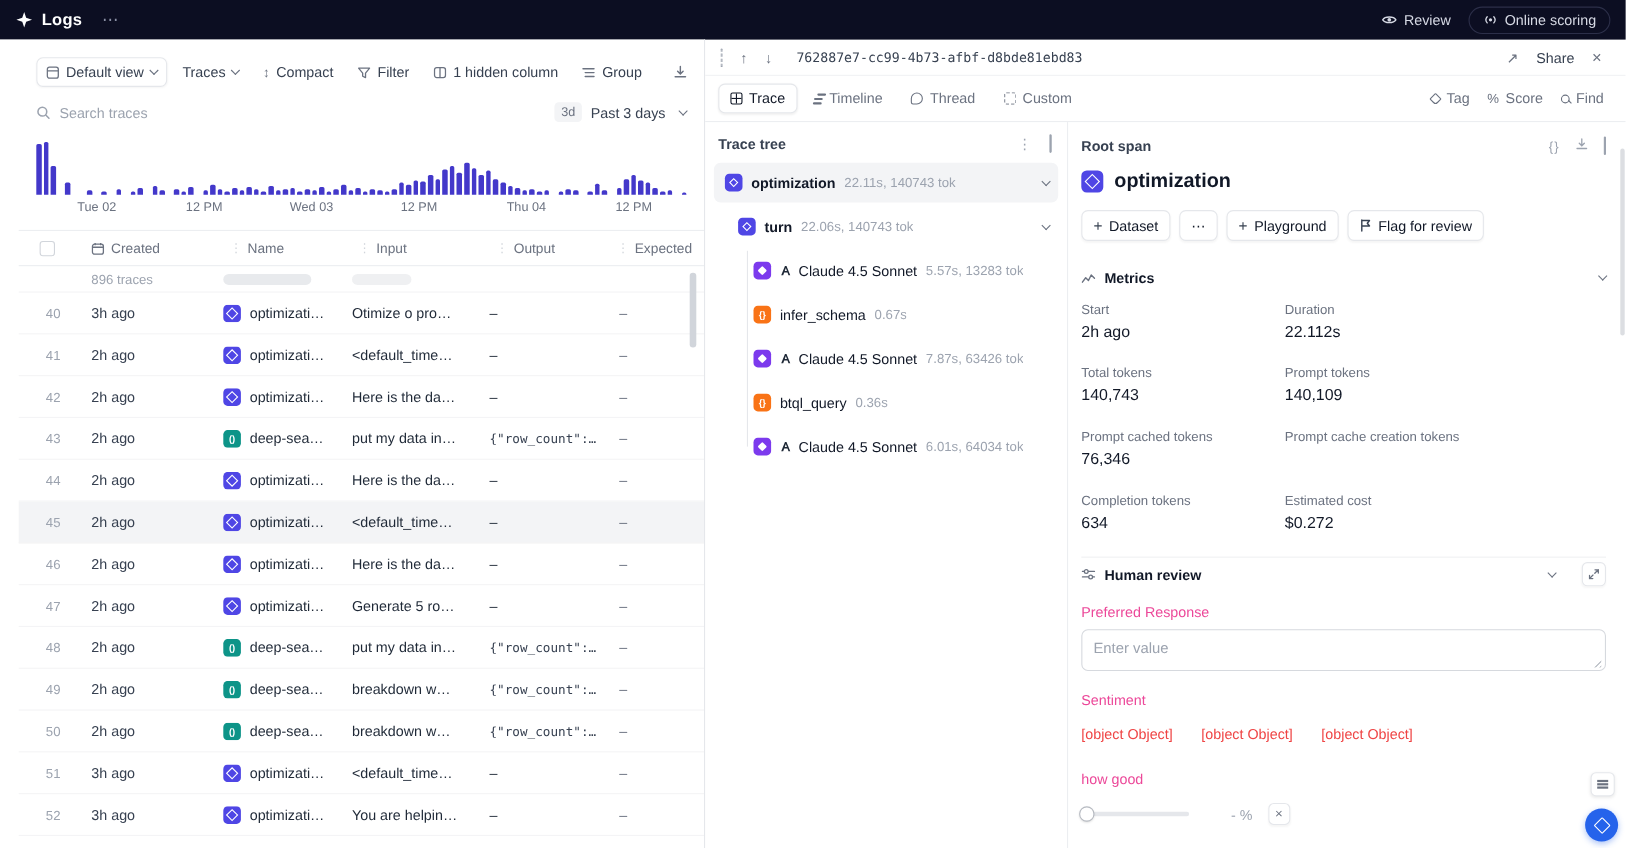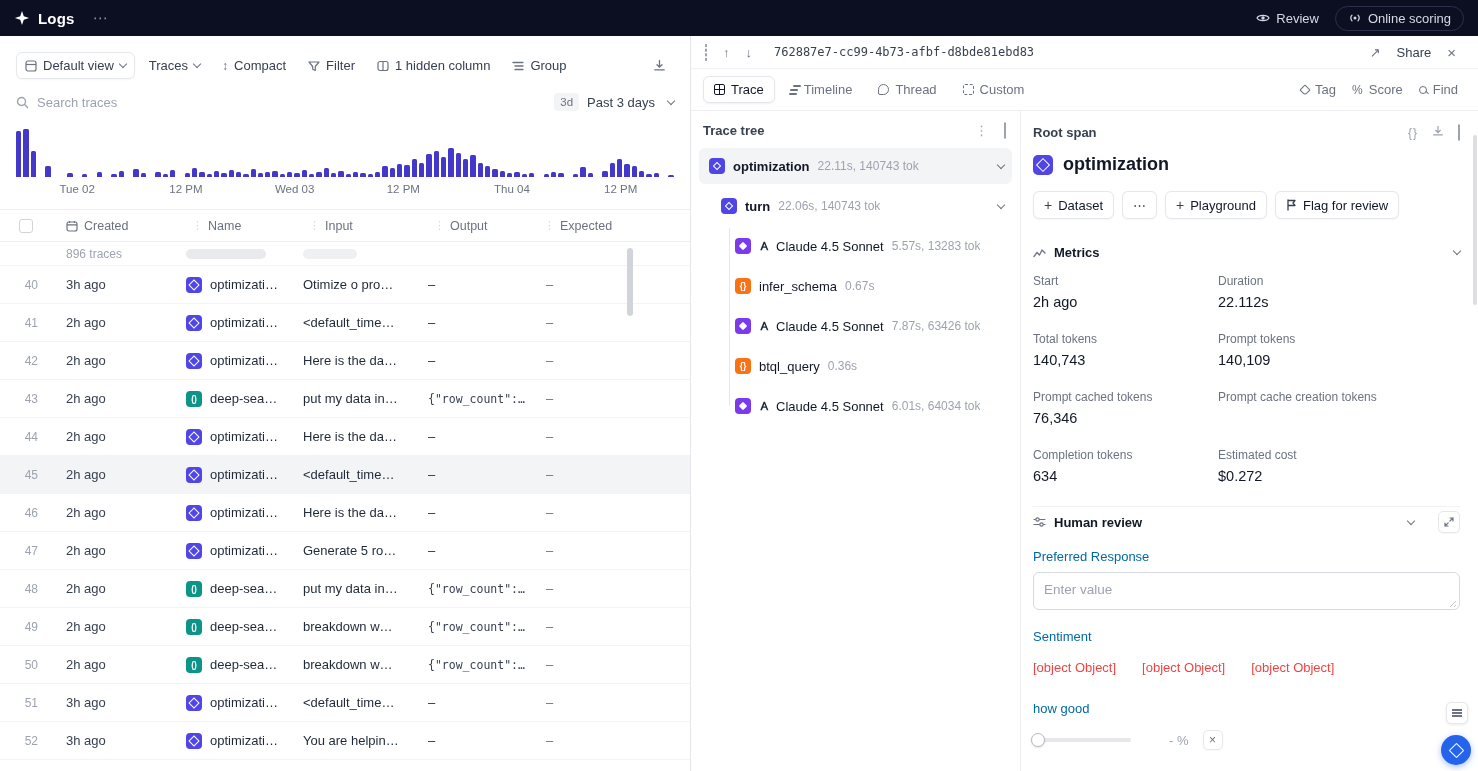--- a/index.html
+++ b/index.html
@@ -12,21 +12,21 @@
   .topbar { height:36px; background:#0c0e22; display:flex; align-items:center; padding:0 14px; color:#e5e7eb; }
   .topbar .logo { width:16px; height:16px; margin-right:8px; display:flex; align-items:center; }
   .topbar .title { font-size:15px; font-weight:700; color:#fff; letter-spacing:.2px; }
   .topbar .more { color:#8b90a5; margin-left:18px; font-size:15px; }
   .topbar .spacer { flex:1; }
   .tb-btn { display:flex; align-items:center; gap:6px; color:#d6d9e4; font-size:13px; padding:4px 8px; }
   .tb-pill { border:1px solid #2c2f49; border-radius:14px; padding:4px 12px; margin-left:8px; }
 
   
   .main { display:flex; height:735px; }
-  .left-panel { width:691px; border-right:1px solid #e5e7eb; background:#fff; overflow:hidden; position:relative; }
+  .left-panel { width:641px; border-right:1px solid #e5e7eb; background:#fff; overflow:hidden; position:relative;padding-left:17px; }
   .right-panel { flex:1; display:flex; flex-direction:column; overflow:hidden; }
 
   
   .ltoolbar { display:flex; align-items:center; gap:6px; margin:16px 16px 0 16px; color:#374151; }
   .ctl { display:flex; align-items:center; gap:6px; padding:5px 8px; border-radius:6px; font-size:13px; white-space:nowrap; }
   .ctl.bordered { border:1px solid #e5e7eb; box-shadow:0 1px 2px rgba(0,0,0,.04); }
   .chev { width:6px; height:6px; border-right:1.4px solid #6b7280; border-bottom:1.4px solid #6b7280; transform:rotate(45deg); margin-top:-3px; flex:0 0 auto; }
   .ltoolbar .spacer { flex:1; }
   .ic { display:inline-flex; align-items:center; justify-content:center; color:#6b7280; }
 
@@ -140,21 +140,21 @@
   .plus { color:#374151; font-size:14px; line-height:1; margin-top:-1px; }
 
   .sec-head { display:flex; align-items:center; gap:8px; margin-top:26px; color:#111827; font-size:13px; font-weight:700; }
   .sec-head .spacer { flex:1; }
   .mgrid { display:grid; grid-template-columns:185px 1fr; row-gap:22px; margin-top:14px; }
   .mlabel { font-size:12px; color:#6b7280; margin-bottom:6px; }
   .mvalue { font-size:14.5px; color:#111827; }
 
   .hr-section { margin-top:22px; border-top:1px solid #f0f1f3; padding-top:4px; }
   .expand-btn { width:22px; height:22px; border:1px solid #e5e7eb; border-radius:5px; display:flex; align-items:center; justify-content:center; box-shadow:0 1px 2px rgba(0,0,0,.04); color:#6b7280; }
-  .fieldlbl { margin-top:16px; font-size:13px; color:#0369a1; }
+  .fieldlbl { margin-top:16px; font-size:13px; color:#ec4899; }
   .ta-wrap { position:relative; margin-top:8px; }
   .ta-wrap textarea { width:100%; height:38px; border:1px solid #d6d9de; border-radius:6px; padding:9px 10px; font-size:13.5px; resize:none; color:#111827; outline:none; }
   .ta-wrap textarea::placeholder { color:#9ca3af; }
   .resize-corner { position:absolute; right:4px; bottom:6px; width:9px; height:9px; background:repeating-linear-gradient(135deg, transparent 0 2px, #c3c7cd 2px 3px); clip-path:polygon(100% 0, 100% 100%, 0 100%); }
   .sent-opts { display:flex; align-items:center; gap:26px; margin-top:12px; }
   .sent { color:#ef4444; font-size:13px; padding:4px 0; }
   .sliderrow { display:flex; align-items:center; margin-top:14px; }
   .track { width:98px; height:4px; background:#e5e7eb; border-radius:2px; position:relative; }
   .thumb { position:absolute; left:-2px; top:-5px; width:14px; height:14px; background:#fff; border:1px solid #b6bac1; border-radius:50%; box-shadow:0 1px 2px rgba(0,0,0,.12); }
   .sliderval { margin-left:38px; color:#9ca3af; font-size:13px; }

